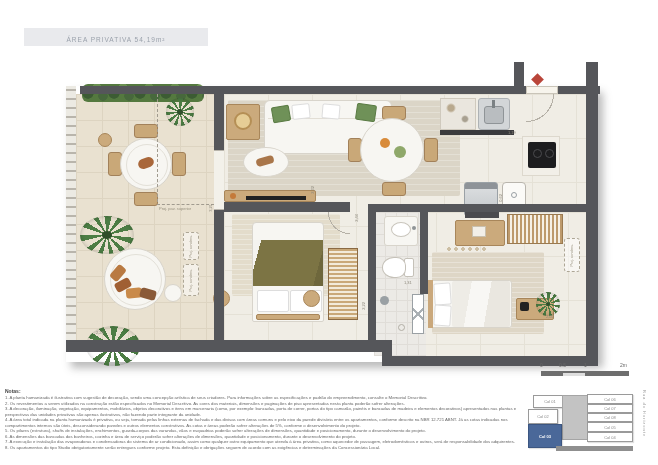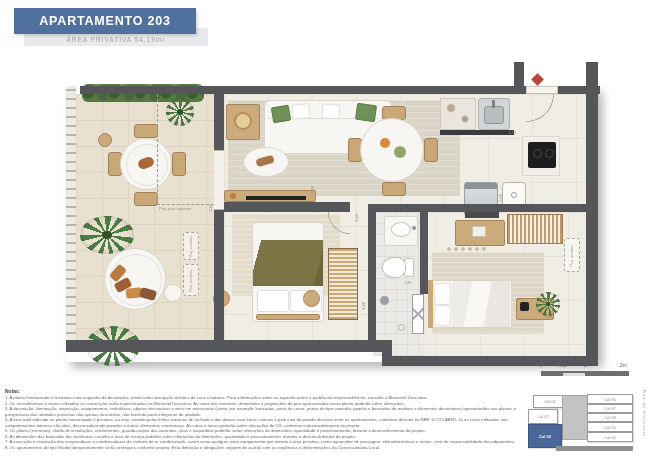--- a/index.html
+++ b/index.html
@@ -69,23 +69,20 @@
   .unit-hl span{color:#fff;font-weight:bold;}
 </style>
 </head>
 <body>
 
 <div id="page">
 
   <div class="a" id="subtitle-bar">
     <span>ÁREA PRIVATIVA 54,19m²</span>
   </div>
-  <div class="a" id="title-bar">
-    <span>APARTAMENTO 203</span>
-  </div>
 
   <div class="a" id="plan">
     <div class="a" id="plan-shadow"></div>
 
     <div class="a floor-terrace" style="left:16px;top:40px;width:138px;height:246px;"></div>
     <div class="a floor-main" style="left:164px;top:40px;width:362px;height:246px;"></div>
     <div class="a floor-main" style="left:332px;top:158px;width:194px;height:144px;"></div>
     <div class="a floor-bath" style="left:314px;top:158px;width:52px;height:144px;"></div>
 
     <div class="a hedge" style="left:22px;top:30px;width:122px;height:18px;"></div>

